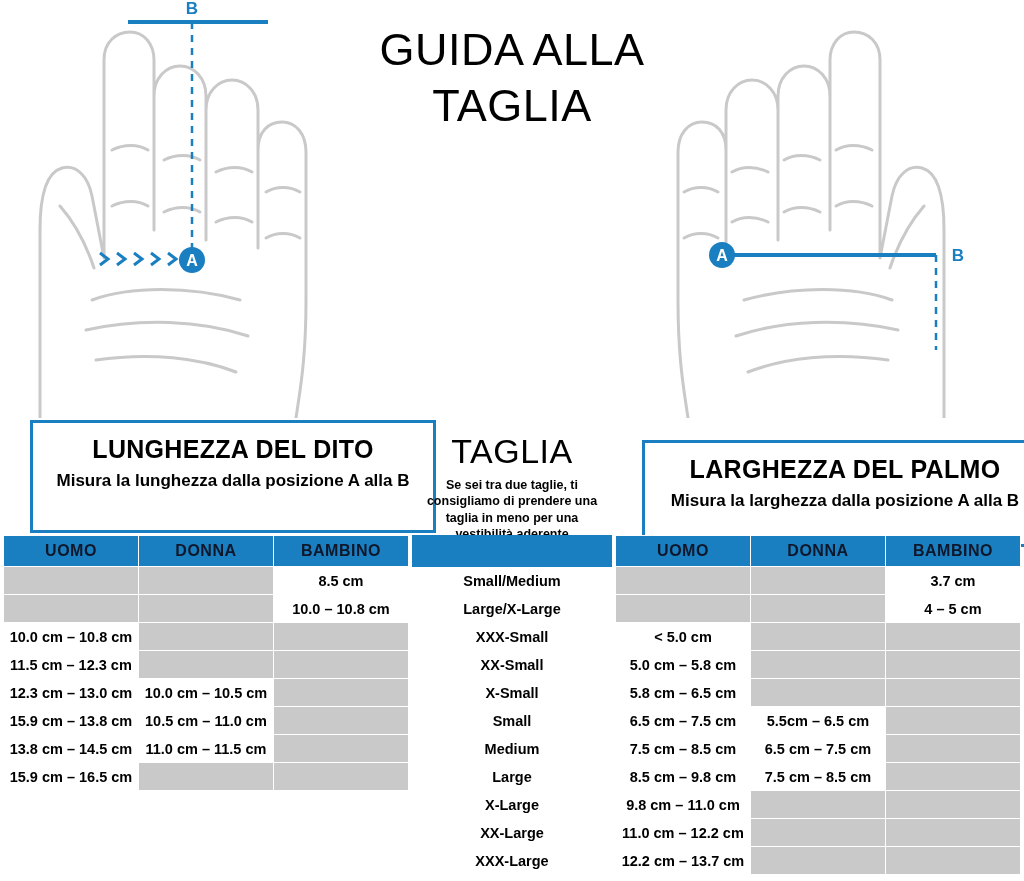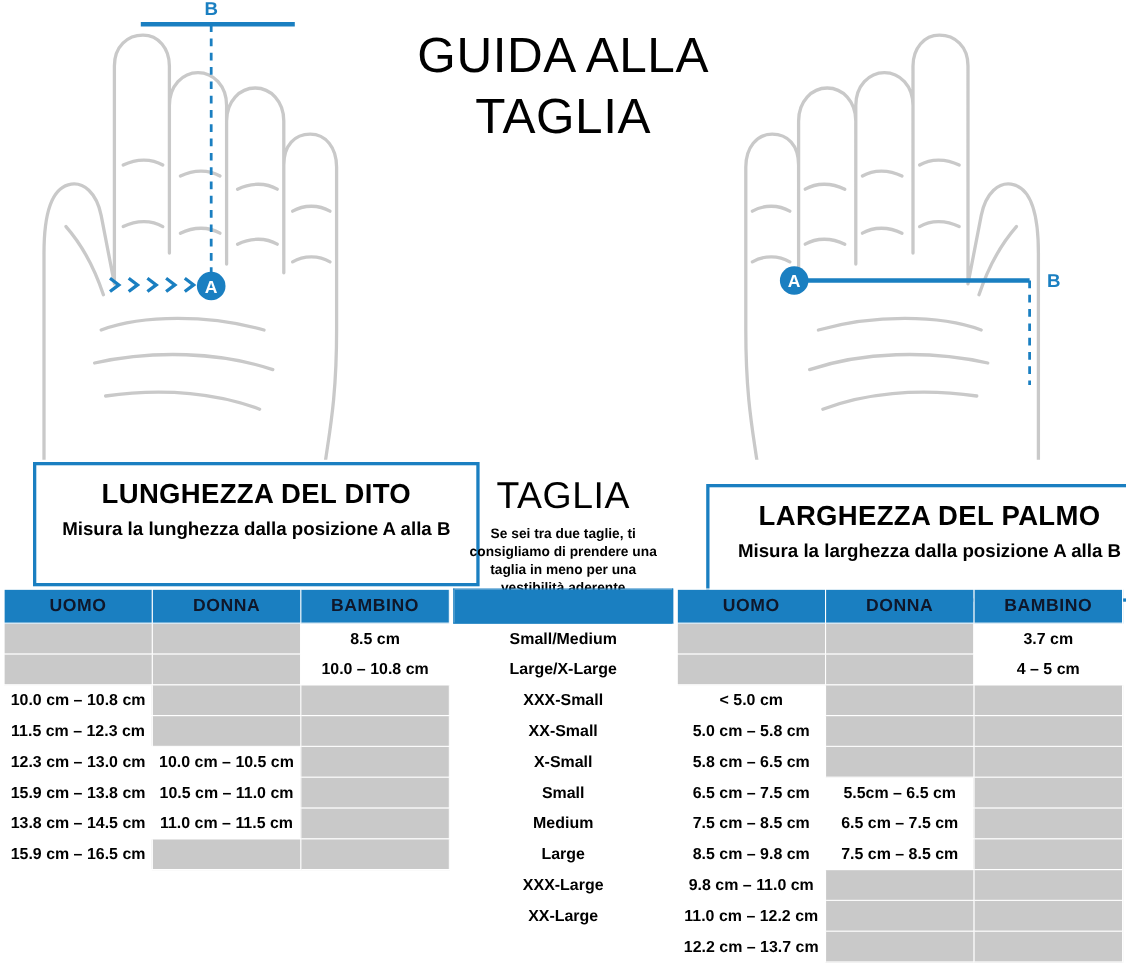--- a/index.html
+++ b/index.html
@@ -244,24 +244,27 @@
       <tr>
         <td class="mid">Small</td>
       </tr>
       <tr>
         <td class="mid">Medium</td>
       </tr>
       <tr>
         <td class="mid">Large</td>
       </tr>
       <tr>
+        <td class="mid">X-Large</td>
+      </tr>
+      <tr>
+        <td class="mid">XX-Large</td>
+      </tr>
+      <tr>
         <td class="mid">XXX-Large</td>
-      </tr>
-      <tr>
-        <td class="mid">XX-Large</td>
       </tr>
     </tbody>
 </table>
 
 <table id="tbl-right">
   <thead>
     <tr>
       <th>UOMO</th>
       <th>DONNA</th>
       <th>BAMBINO</th>

